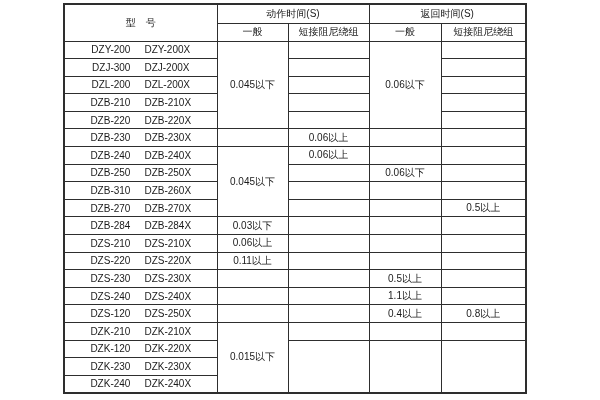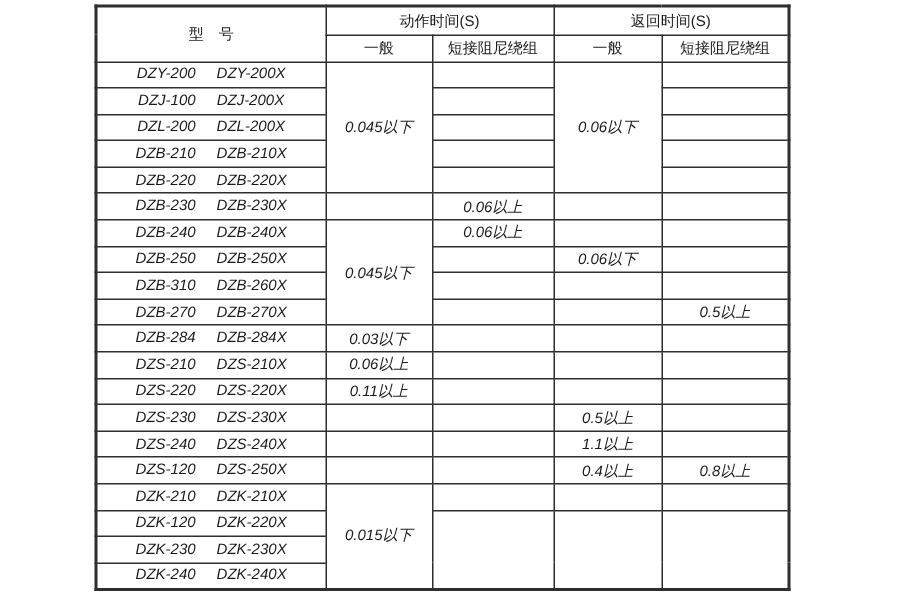--- a/index.html
+++ b/index.html
@@ -28,21 +28,21 @@
     font-size: 10px;
     font-weight: normal;
     color: #1a1a1a;
     text-align: center;
     vertical-align: middle;
     white-space: nowrap;
     overflow: hidden;
   }
   thead tr.h1 { height: 19px; }
   thead tr.h2 { height: 18px; }
-  tbody tr { height: 17.6px; font-style: italic; }
+  tbody tr { height: 17.6px; }
 
   col.c-model { width: 153px; }
   col.c-ag { width: 71px; }
   col.c-ad { width: 81px; }
   col.c-rg { width: 72px; }
   col.c-rd { width: 85px; }
 
   td.model span.m1 { margin-right: 14px; }
 </style>
 </head>
@@ -72,21 +72,21 @@
   </thead>
   <tbody>
     <tr>
       <td class="model"><span class="m1">DZY-200</span><span>DZY-200X</span></td>
       <td rowspan="5">0.045以下</td>
       <td></td>
       <td rowspan="5">0.06以下</td>
       <td></td>
     </tr>
     <tr>
-      <td class="model"><span class="m1">DZJ-100</span><span>DZJ-200X</span></td>
+      <td class="model"><span class="m1">DZJ-300</span><span>DZJ-200X</span></td>
       <td></td>
       <td></td>
     </tr>
     <tr>
       <td class="model"><span class="m1">DZL-200</span><span>DZL-200X</span></td>
       <td></td>
       <td></td>
     </tr>
     <tr>
       <td class="model"><span class="m1">DZB-210</span><span>DZB-210X</span></td>

